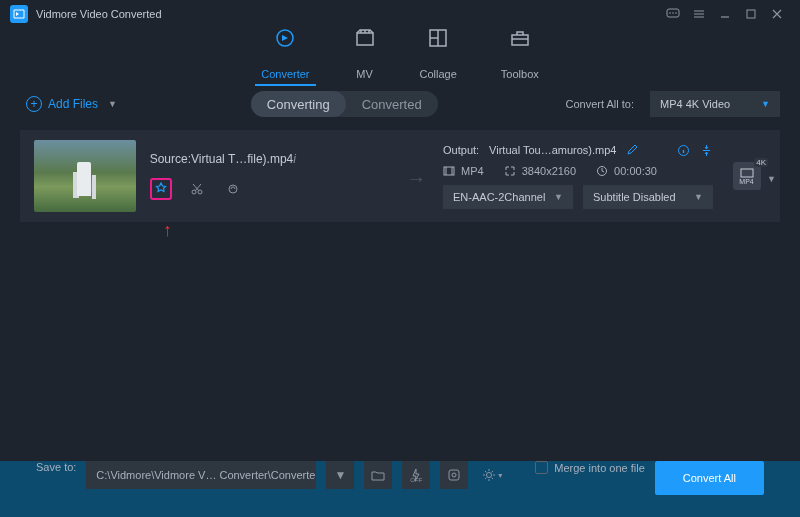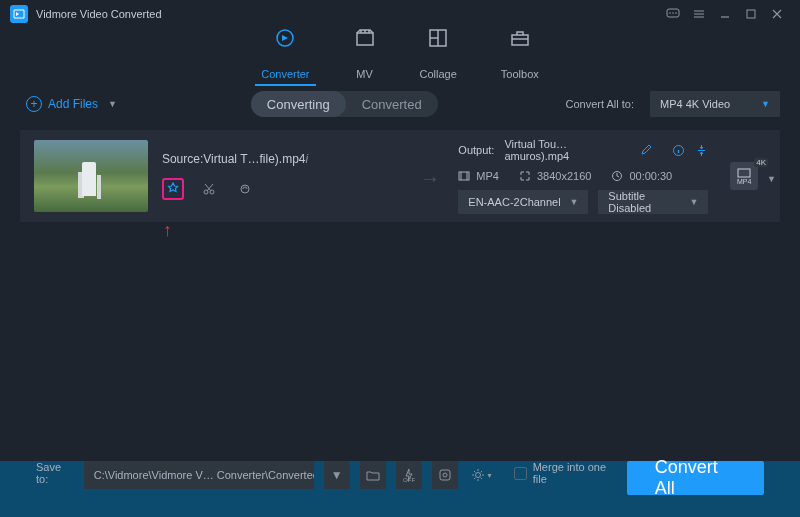--- a/index.html
+++ b/index.html
@@ -58,21 +58,21 @@
 
 .pointer { position: absolute; left: 163px; top: 220px; color:#ff2a2a; font-size:18px; }
 
 .footer { position: absolute; bottom: 0; left: 0; right: 0; height: 56px; background: #0c4a6e; display:flex; align-items:flex-start; padding: 0 36px; gap: 10px; }
 .footer .lbl { font-size:11px; color:#a8b0bc; }
 .pathbox { background:#2e3640; height:28px; display:flex; align-items:center; padding:0 10px; font-size:11px; color:#a8b0bc; max-width:230px; overflow:hidden; white-space:nowrap; }
 .ftricon { width:28px; height:28px; background:#2e3640; display:flex; align-items:center; justify-content:center; color:#8d95a1; cursor:pointer; font-size:12px; }
 .footer .spacer { flex: 1; }
 .chk { display:flex; align-items:center; gap:6px; font-size:11px; color:#a8b0bc; cursor:pointer; }
 .chk .box { width:13px; height:13px; border:1px solid #5a6270; border-radius:2px; }
-.convertbtn { background:#1f9bfb; color:#fff; height:34px; padding:0 28px; display:flex; align-items:center; justify-content:center; font-size:18px; cursor:pointer; border-radius:2px; }
+.convertbtn { background:#1f9bfb; color:#fff; height:34px; padding:0 28px; display:flex; align-items:center; justify-content:center; font-size:11px; cursor:pointer; border-radius:2px; }
 
 svg { display: block; }
 </style>
 </head>
 <body>
 
 <div class="titlebar">
   <div class="logo">
     <svg width="12" height="12" viewBox="0 0 12 12">
         <path d="M1 2h10v8H1z" fill="none" stroke="#fff" stroke-width="1"></path>
@@ -249,21 +249,21 @@
             </svg>
           </span>
           <span>00:00:30</span>
         </div>
     </div>
     <div class="srow">
       <div class="smallsel" style="width:130px">
           <span>EN-AAC-2Channel</span>
           <span class="chev">▼</span>
         </div>
-      <div class="smallsel" style="width:110px">
+      <div class="smallsel" style="width:130px">
           <span>Subtitle Disabled</span>
           <span class="chev">▼</span>
         </div>
     </div>
   </div>
   <div class="fmtblk">
     <div class="badge">4K</div>
     <div class="box">
       <svg width="14" height="10" viewBox="0 0 14 10">
           <rect x="1" y="1" width="12" height="8" fill="none" stroke="currentColor"></rect>

